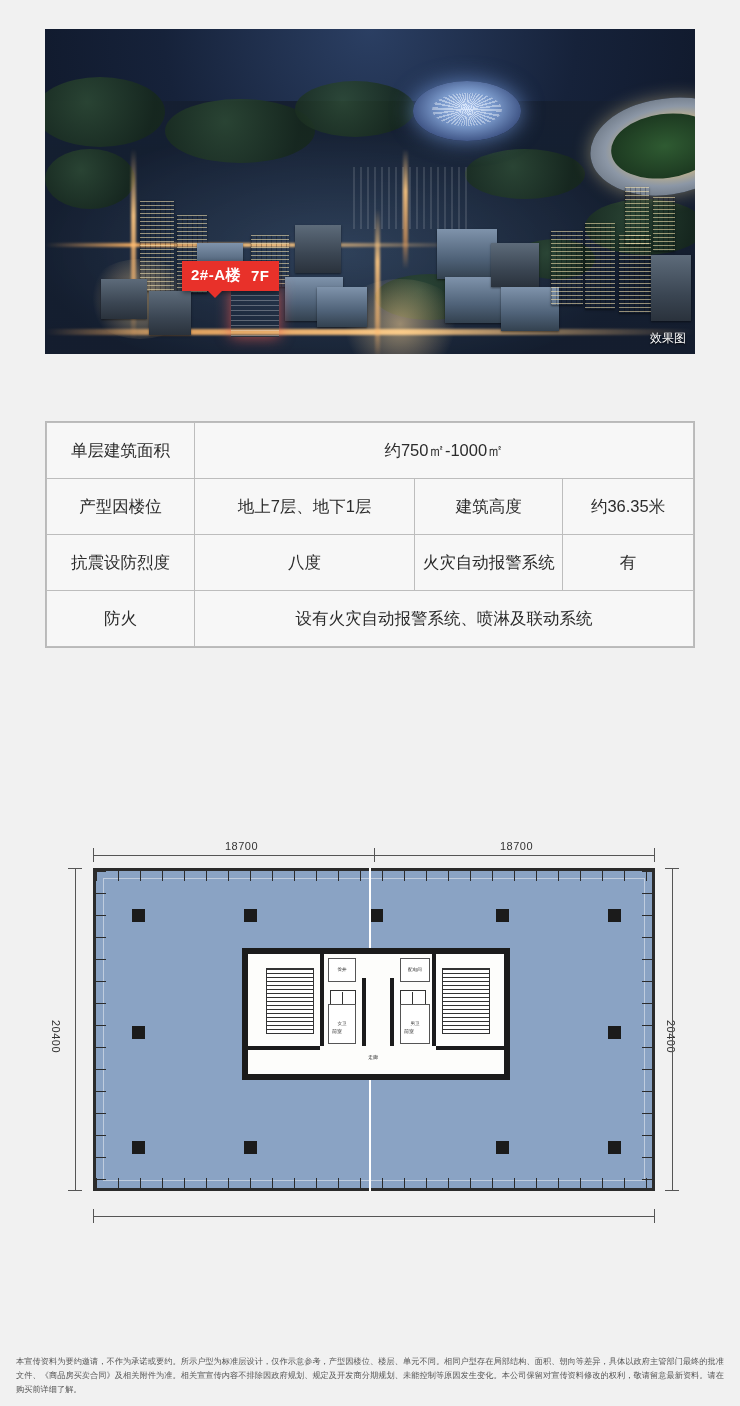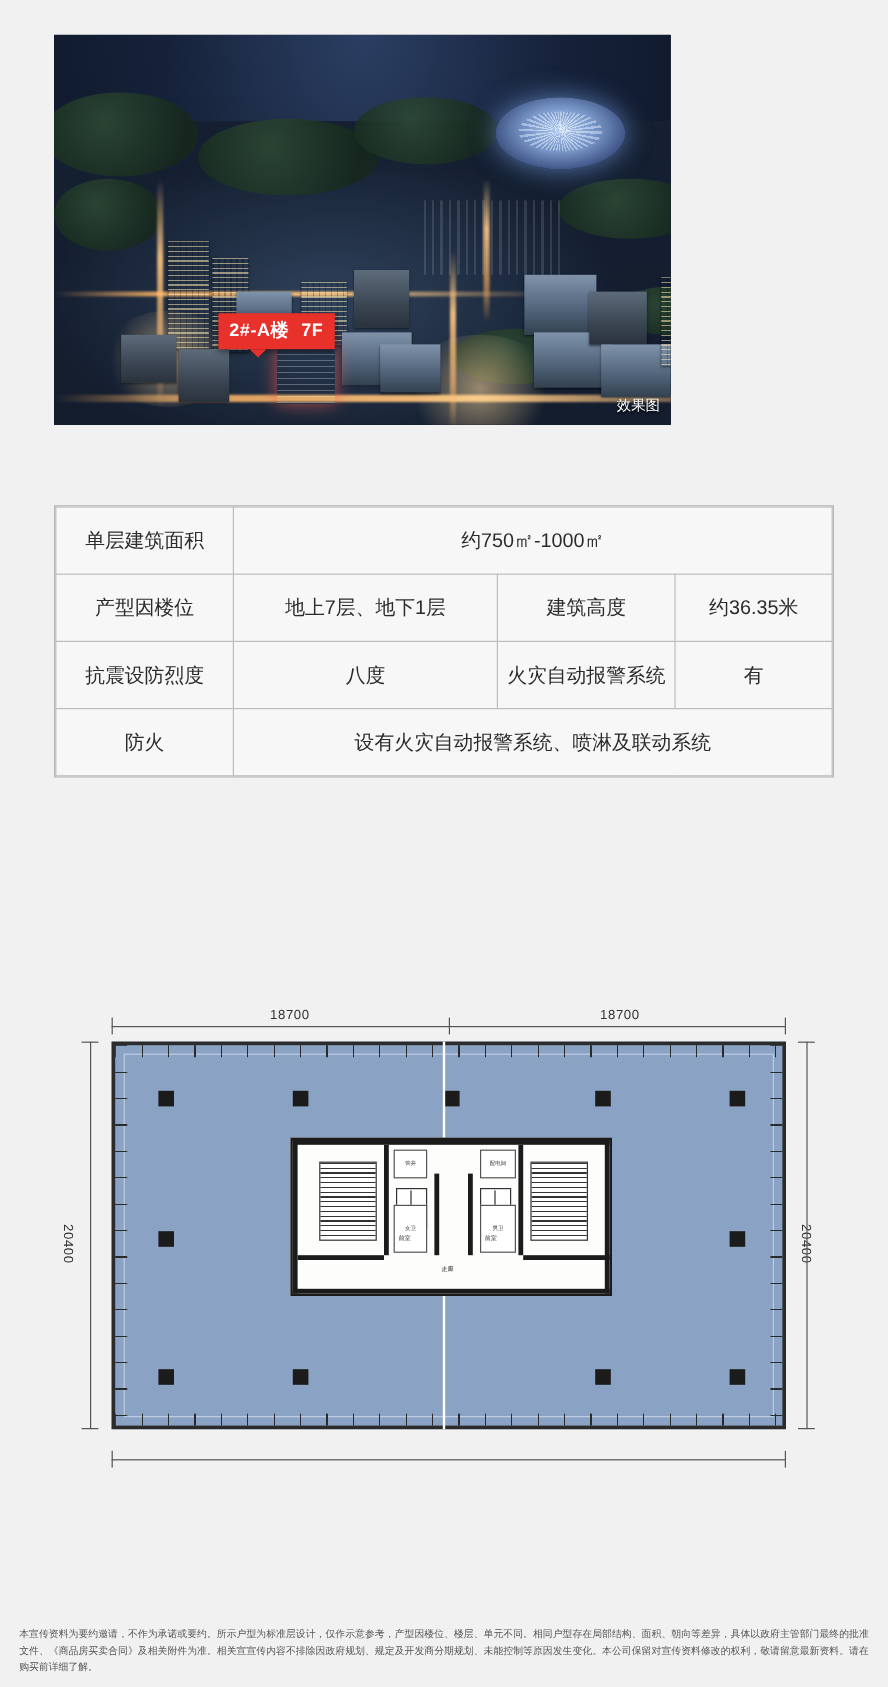--- a/index.html
+++ b/index.html
@@ -13,21 +13,21 @@
     width: 740px;
     height: 1406px;
     background: #f1f1f1;
     overflow: hidden;
   }
 
   
   .hero {
     position: absolute;
     left: 45px; top: 29px;
-    width: 514px; height: 325px;
+    width: 650px; height: 325px;
     overflow: hidden;
     background: #0b1020;
   }
   .hero-sky {
     position: absolute; inset: 0;
     background:
       radial-gradient(ellipse at 50% 0%, #2b3f63 0%, #16223a 45%, #0c1322 100%);
   }
   .hero-ground {
     position: absolute; left: 0; right: 0; top: 22%; bottom: 0;

